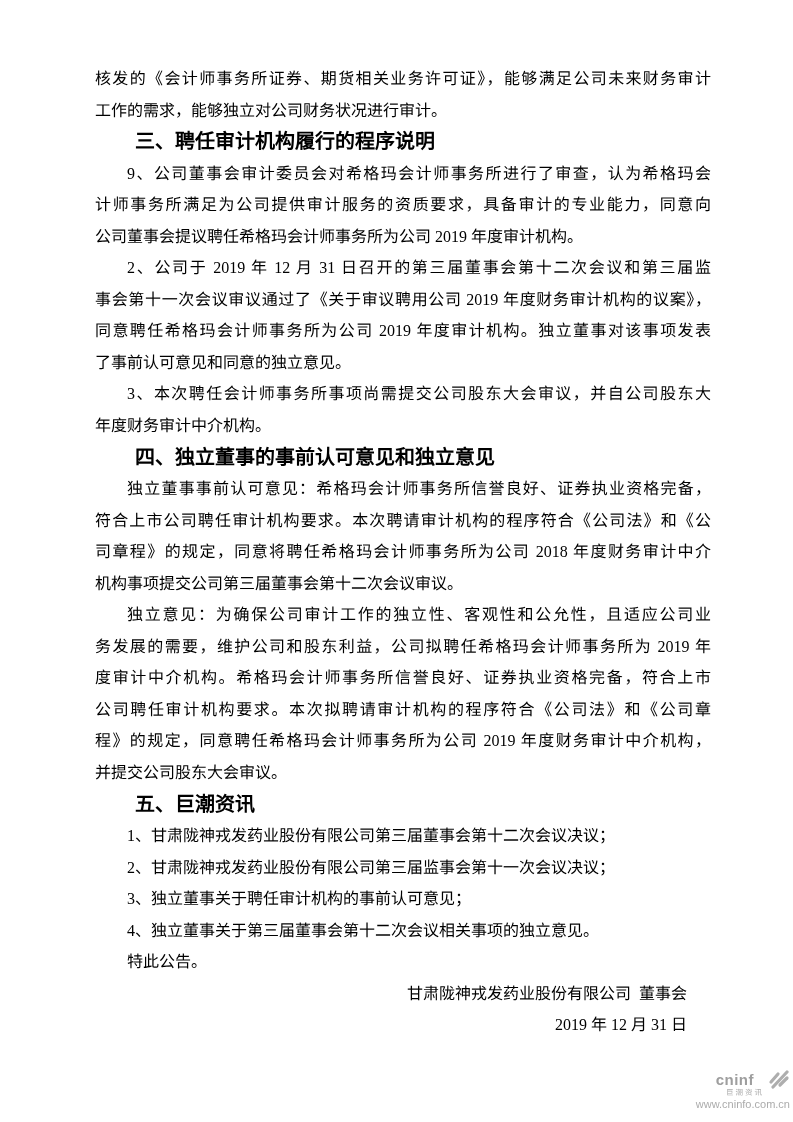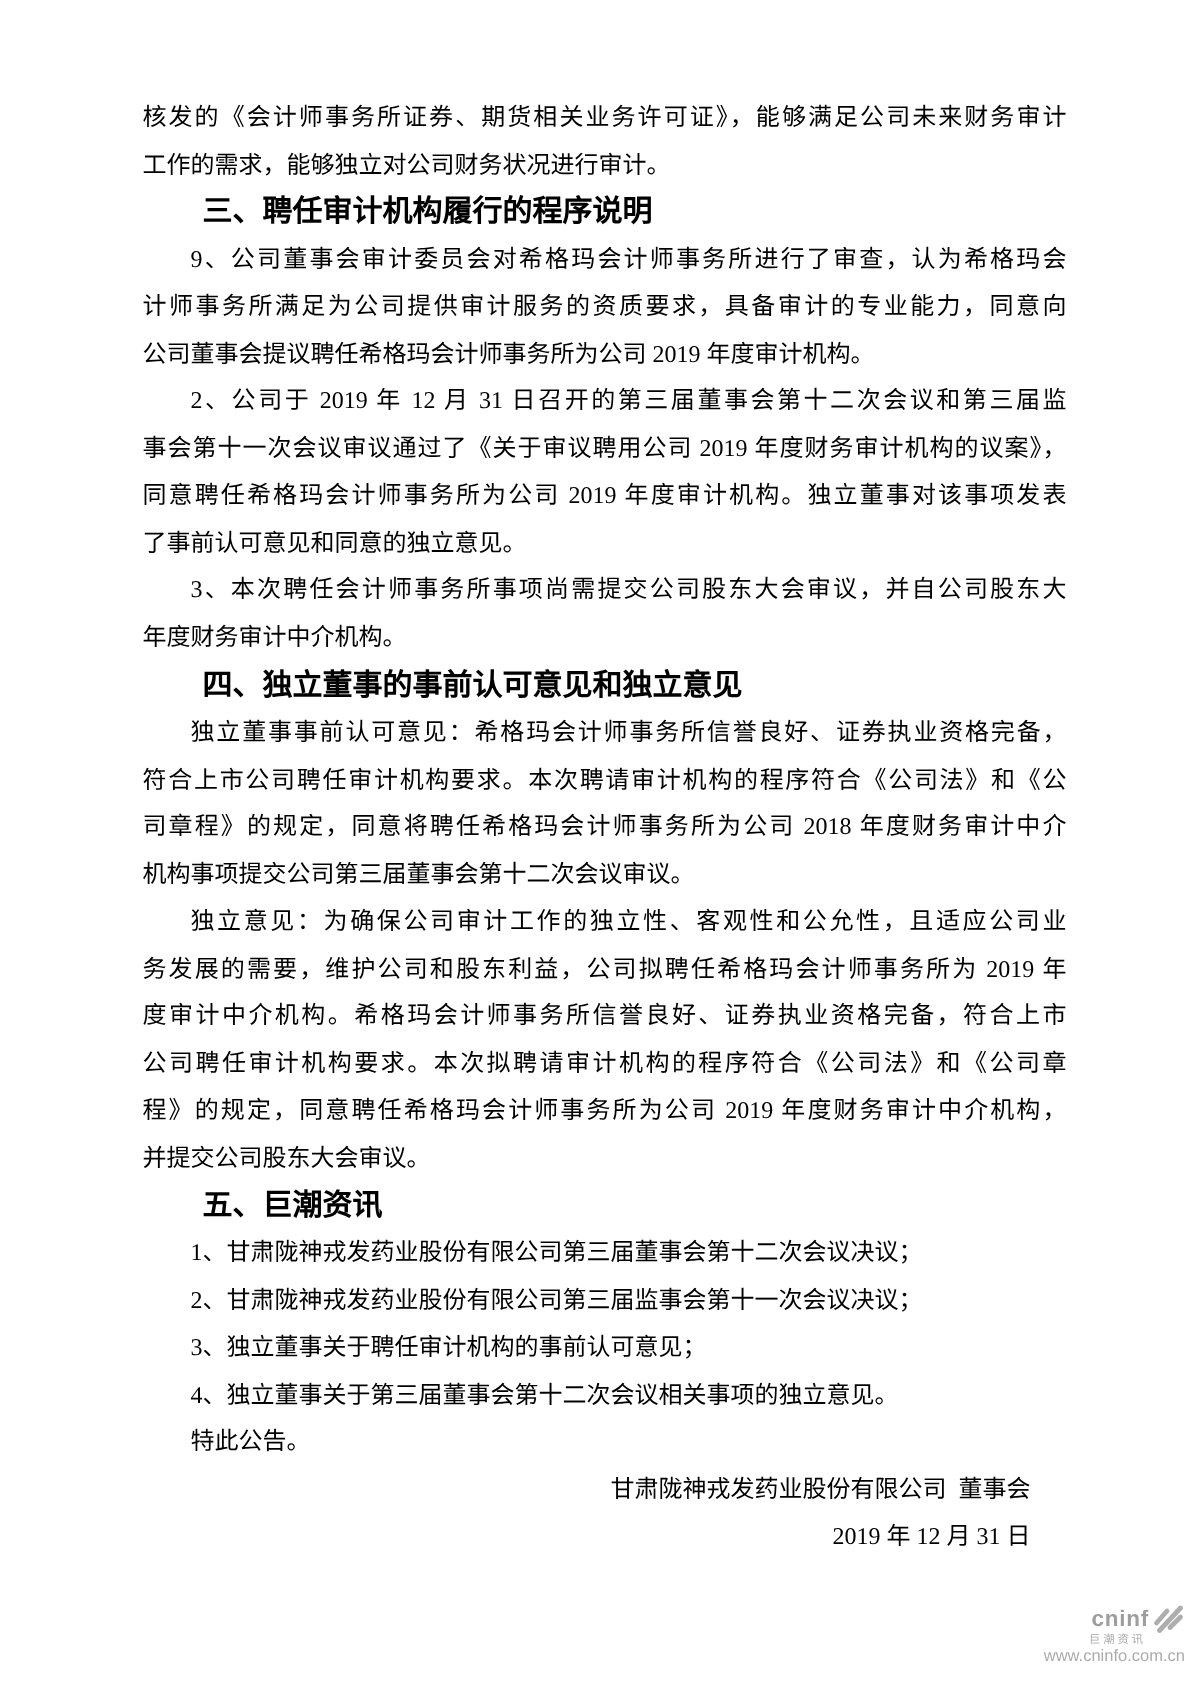--- a/index.html
+++ b/index.html
@@ -55,20 +55,21 @@
     width: 120px;
     text-align: right;
     color: #a6a6a6;
     font-family: "Liberation Sans", "DejaVu Sans", sans-serif;
     line-height: 1;
   }
   .wm-row {
     display: flex;
     justify-content: flex-end;
     align-items: flex-end;
+    gap: 12px;
   }
   .wm-brand {
     font-weight: bold;
     font-size: 15px;
     letter-spacing: 0.5px;
     color: #9e9e9e;
   }
   .wm-swoosh {
     margin-left: 2px;
     margin-bottom: -2px;

